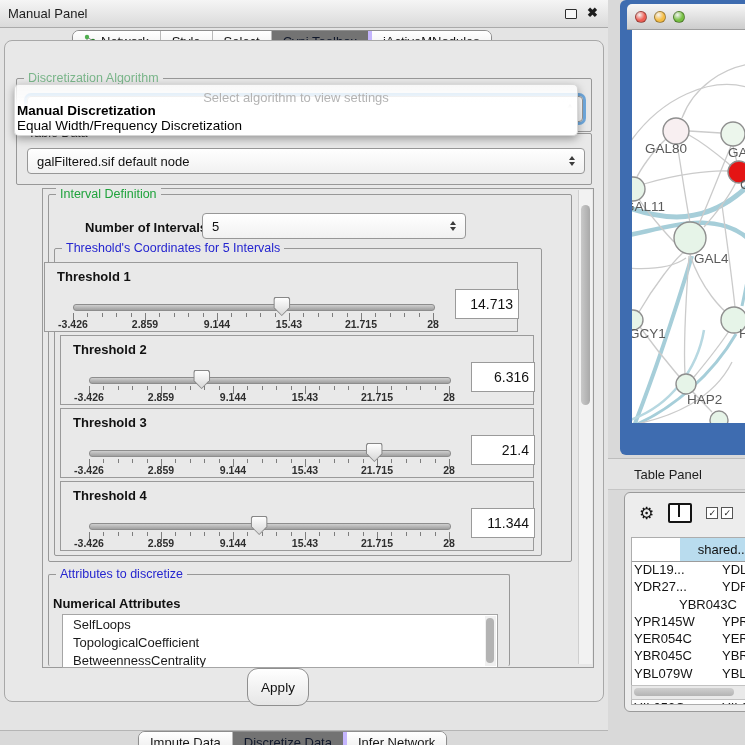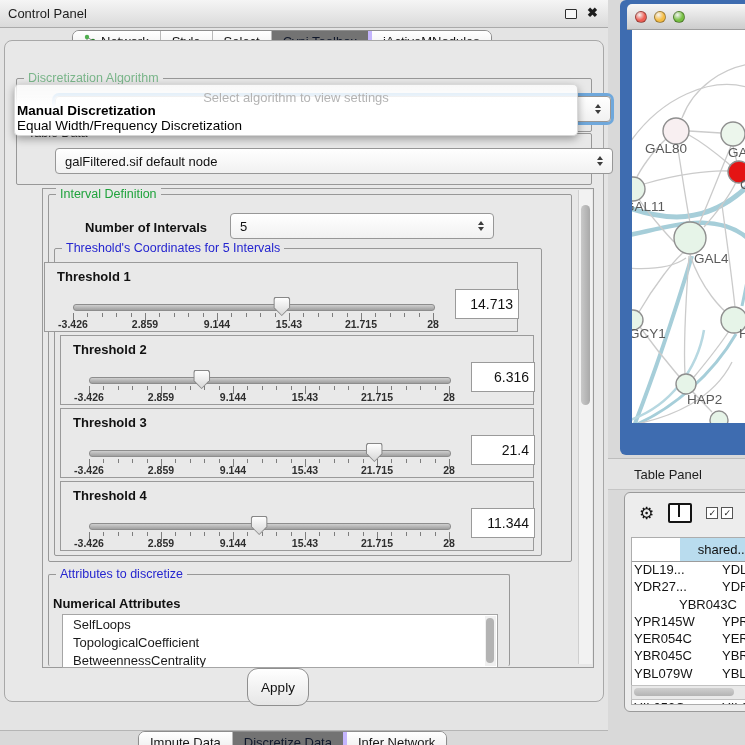--- a/index.html
+++ b/index.html
@@ -25,21 +25,21 @@
 
   .main-panel{position:absolute;left:4px;top:40px;width:598px;height:660px;background:#e8e8e8;
               border:1px solid #a8a8a8;border-radius:8px;}
 
   .groupbox{position:absolute;border:1px solid #989898;border-radius:2px;}
   .grouplabel{position:absolute;top:-8px;left:7px;background:#e8e8e8;padding:0 4px;font-size:12.5px;white-space:nowrap;}
   .lab-green{color:#1fa33c;} .lab-blue{color:#2525cf;} .lab-dark{color:#2b2b2b;}
   .lab-faded{color:rgba(31,140,60,.55);}
 
   .combo{position:absolute;background:linear-gradient(#ffffff,#f1f1f1);border:1px solid #979797;border-radius:4px;
-         display:flex;align-items:center;padding:0 9px;font-size:13px;color:#111;margin-left:28px;}
+         display:flex;align-items:center;padding:0 9px;font-size:13px;color:#111;}
   .combo.focus{box-shadow:0 0 0 3px #6fa8dc;}
   .stepper{margin-left:auto;display:flex;flex-direction:column;gap:2px;align-items:center;}
   .tri-up{width:0;height:0;border-left:3.5px solid transparent;border-right:3.5px solid transparent;border-bottom:4.5px solid #3c3c3c;}
   .tri-dn{width:0;height:0;border-left:3.5px solid transparent;border-right:3.5px solid transparent;border-top:4.5px solid #3c3c3c;}
 
   
   .popup{position:absolute;left:14px;top:84px;width:562px;height:50px;border-radius:5px;
          background:linear-gradient(rgba(255,255,255,.72),#ffffff 46%);
          box-shadow:0 3px 8px rgba(0,0,0,.35);border:1px solid rgba(160,160,160,.4);z-index:30;}
   .popup .hint{position:absolute;left:0;top:5px;width:100%;text-align:center;font-size:13px;color:#b3b3b3;}
@@ -104,21 +104,21 @@
   .hthumb{position:absolute;left:2px;top:1.5px;width:100px;height:8px;border-radius:4px;background:linear-gradient(#cfcfcf,#b3b3b3);}
 </style>
 </head>
 <body>
 
 <div id="app">
 
   <div class="ctrl-window">
 
     <div class="titlebar">
-      <span class="title">Control Panel</span>
+      <span class="title">Manual Panel</span>
       <div class="win-float"></div>
       <div class="win-close">✖</div>
     </div>
 
     <div class="seg" style="left:72px;top:30px;" id="top-tabs">
         <div class="tab">
           <span>
             <svg width="13" height="14" viewBox="0 0 13 14" style="display:block">
               <line x1="3" y1="3" x2="9" y2="7" stroke="#888" stroke-width="1"></line>
               <line x1="3" y1="11" x2="9" y2="7" stroke="#888" stroke-width="1"></line>

